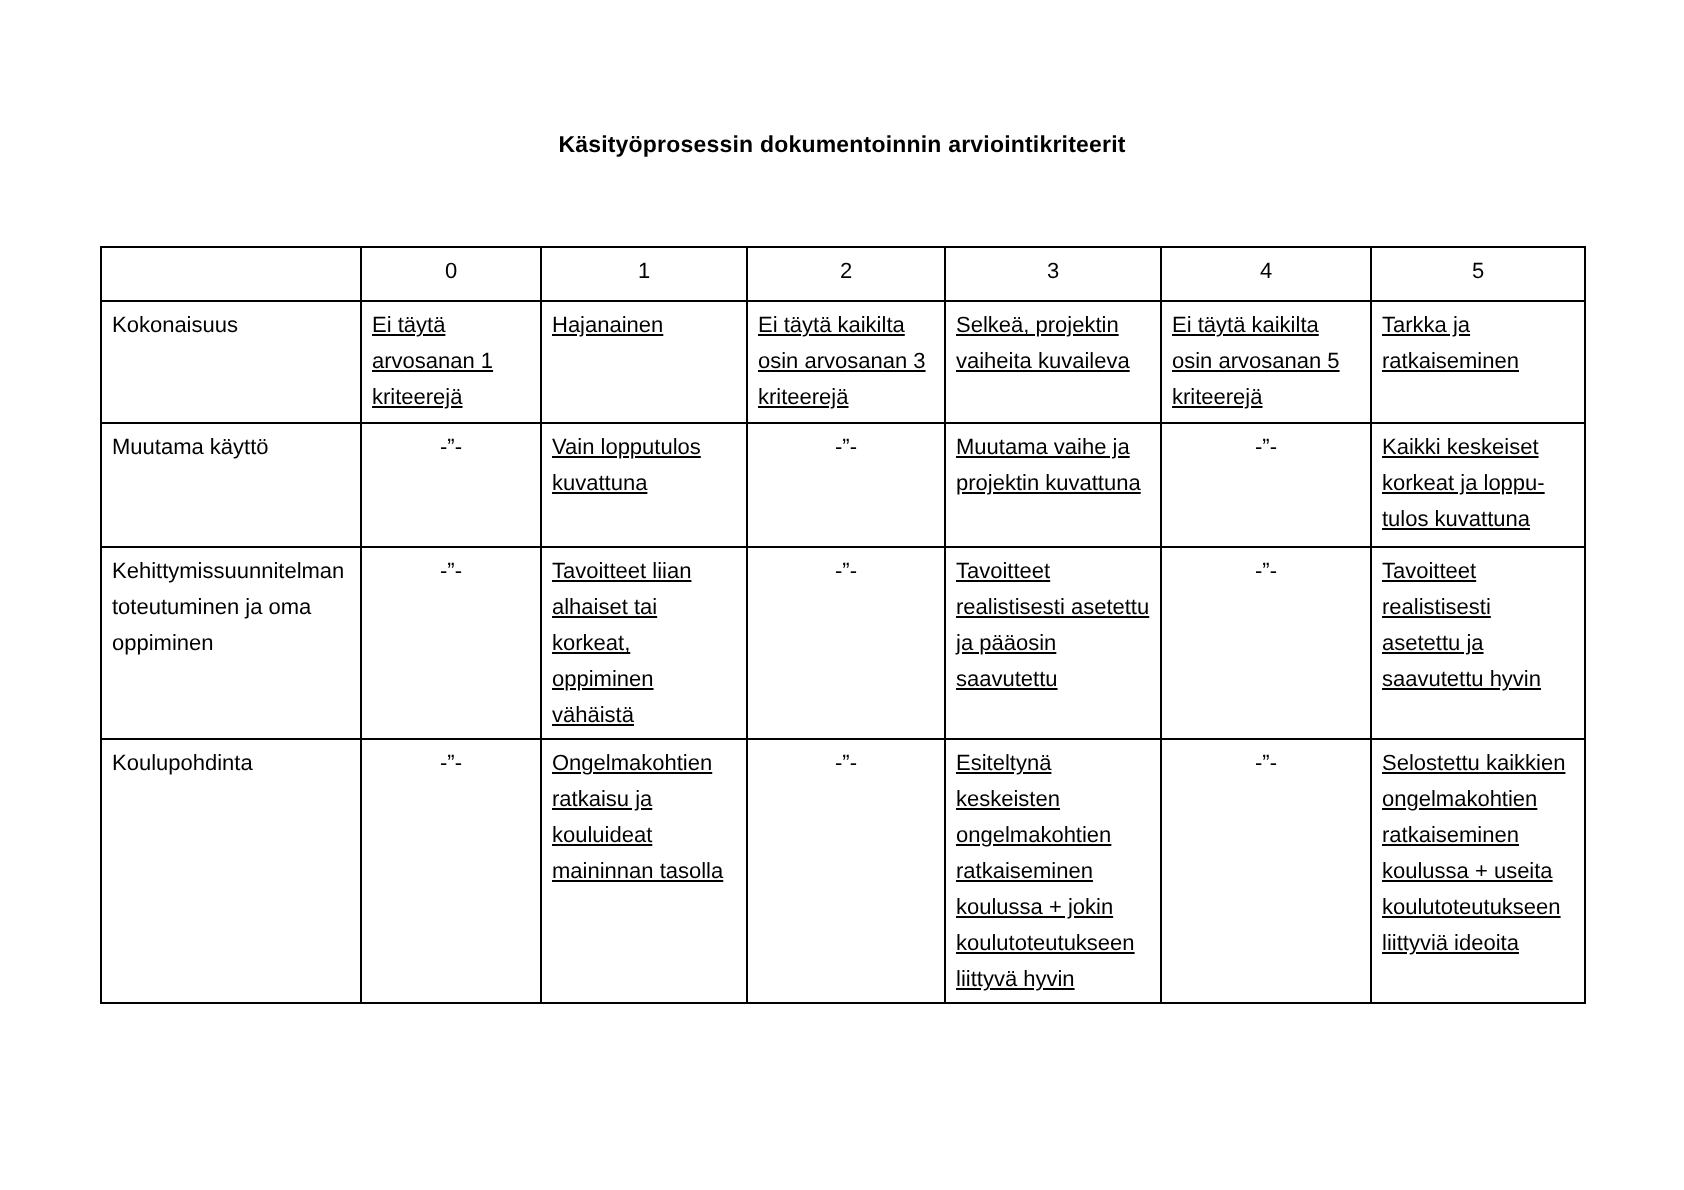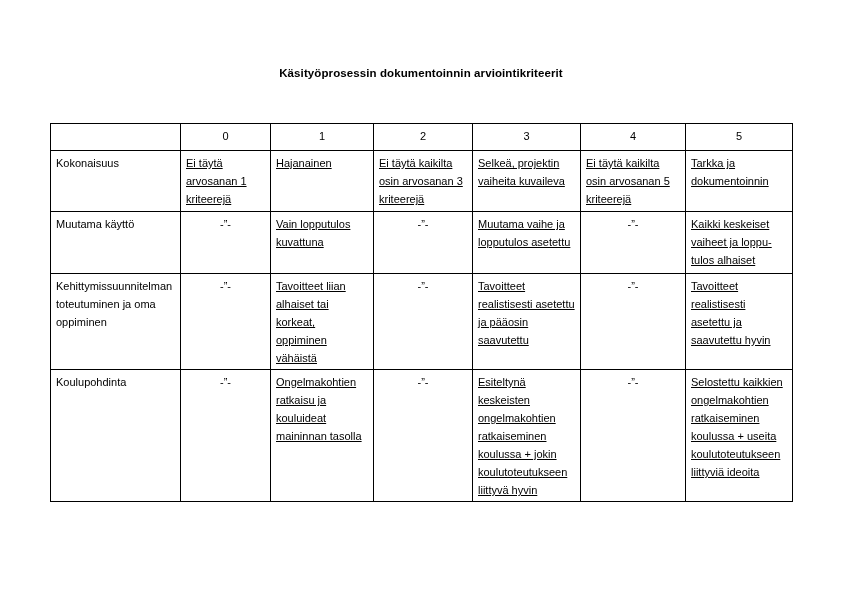--- a/index.html
+++ b/index.html
@@ -82,31 +82,31 @@
         <th class="head">5</th>
       </tr>
 
       <tr class="r-0">
         <td class="lbl">Kokonaisuus</td>
         <td class="txt">Ei täytä arvosanan 1 kriteerejä</td>
         <td class="txt">Hajanainen</td>
         <td class="txt">Ei täytä kaikilta osin arvosanan 3 kriteerejä</td>
         <td class="txt">Selkeä, projektin vaiheita kuvaileva</td>
         <td class="txt">Ei täytä kaikilta osin arvosanan 5 kriteerejä</td>
-        <td class="txt">Tarkka ja dokumentoinnin</td>
+        <td class="txt">Tarkka ja ratkaiseminen</td>
       </tr>
 
       <tr class="r-1">
         <td class="lbl">Muutama käyttö</td>
         <td class="dash">-”-</td>
         <td class="txt">Vain lopputulos kuvattuna</td>
         <td class="dash">-”-</td>
-        <td class="txt">Muutama vaihe ja lopputulos asetettu</td>
+        <td class="txt">Muutama vaihe ja projektin kuvattuna</td>
         <td class="dash">-”-</td>
-        <td class="txt">Kaikki keskeiset vaiheet ja loppu-tulos alhaiset</td>
+        <td class="txt">Kaikki keskeiset korkeat ja loppu-tulos kuvattuna</td>
       </tr>
 
       <tr class="r-2">
         <td class="lbl">Kehittymissuunnitelman toteutuminen ja oma oppiminen</td>
         <td class="dash">-”-</td>
         <td class="txt">Tavoitteet liian alhaiset tai korkeat, oppiminen vähäistä</td>
         <td class="dash">-”-</td>
         <td class="txt">Tavoitteet realistisesti asetettu ja pääosin saavutettu</td>
         <td class="dash">-”-</td>
         <td class="txt">Tavoitteet realistisesti asetettu ja saavutettu hyvin</td>

